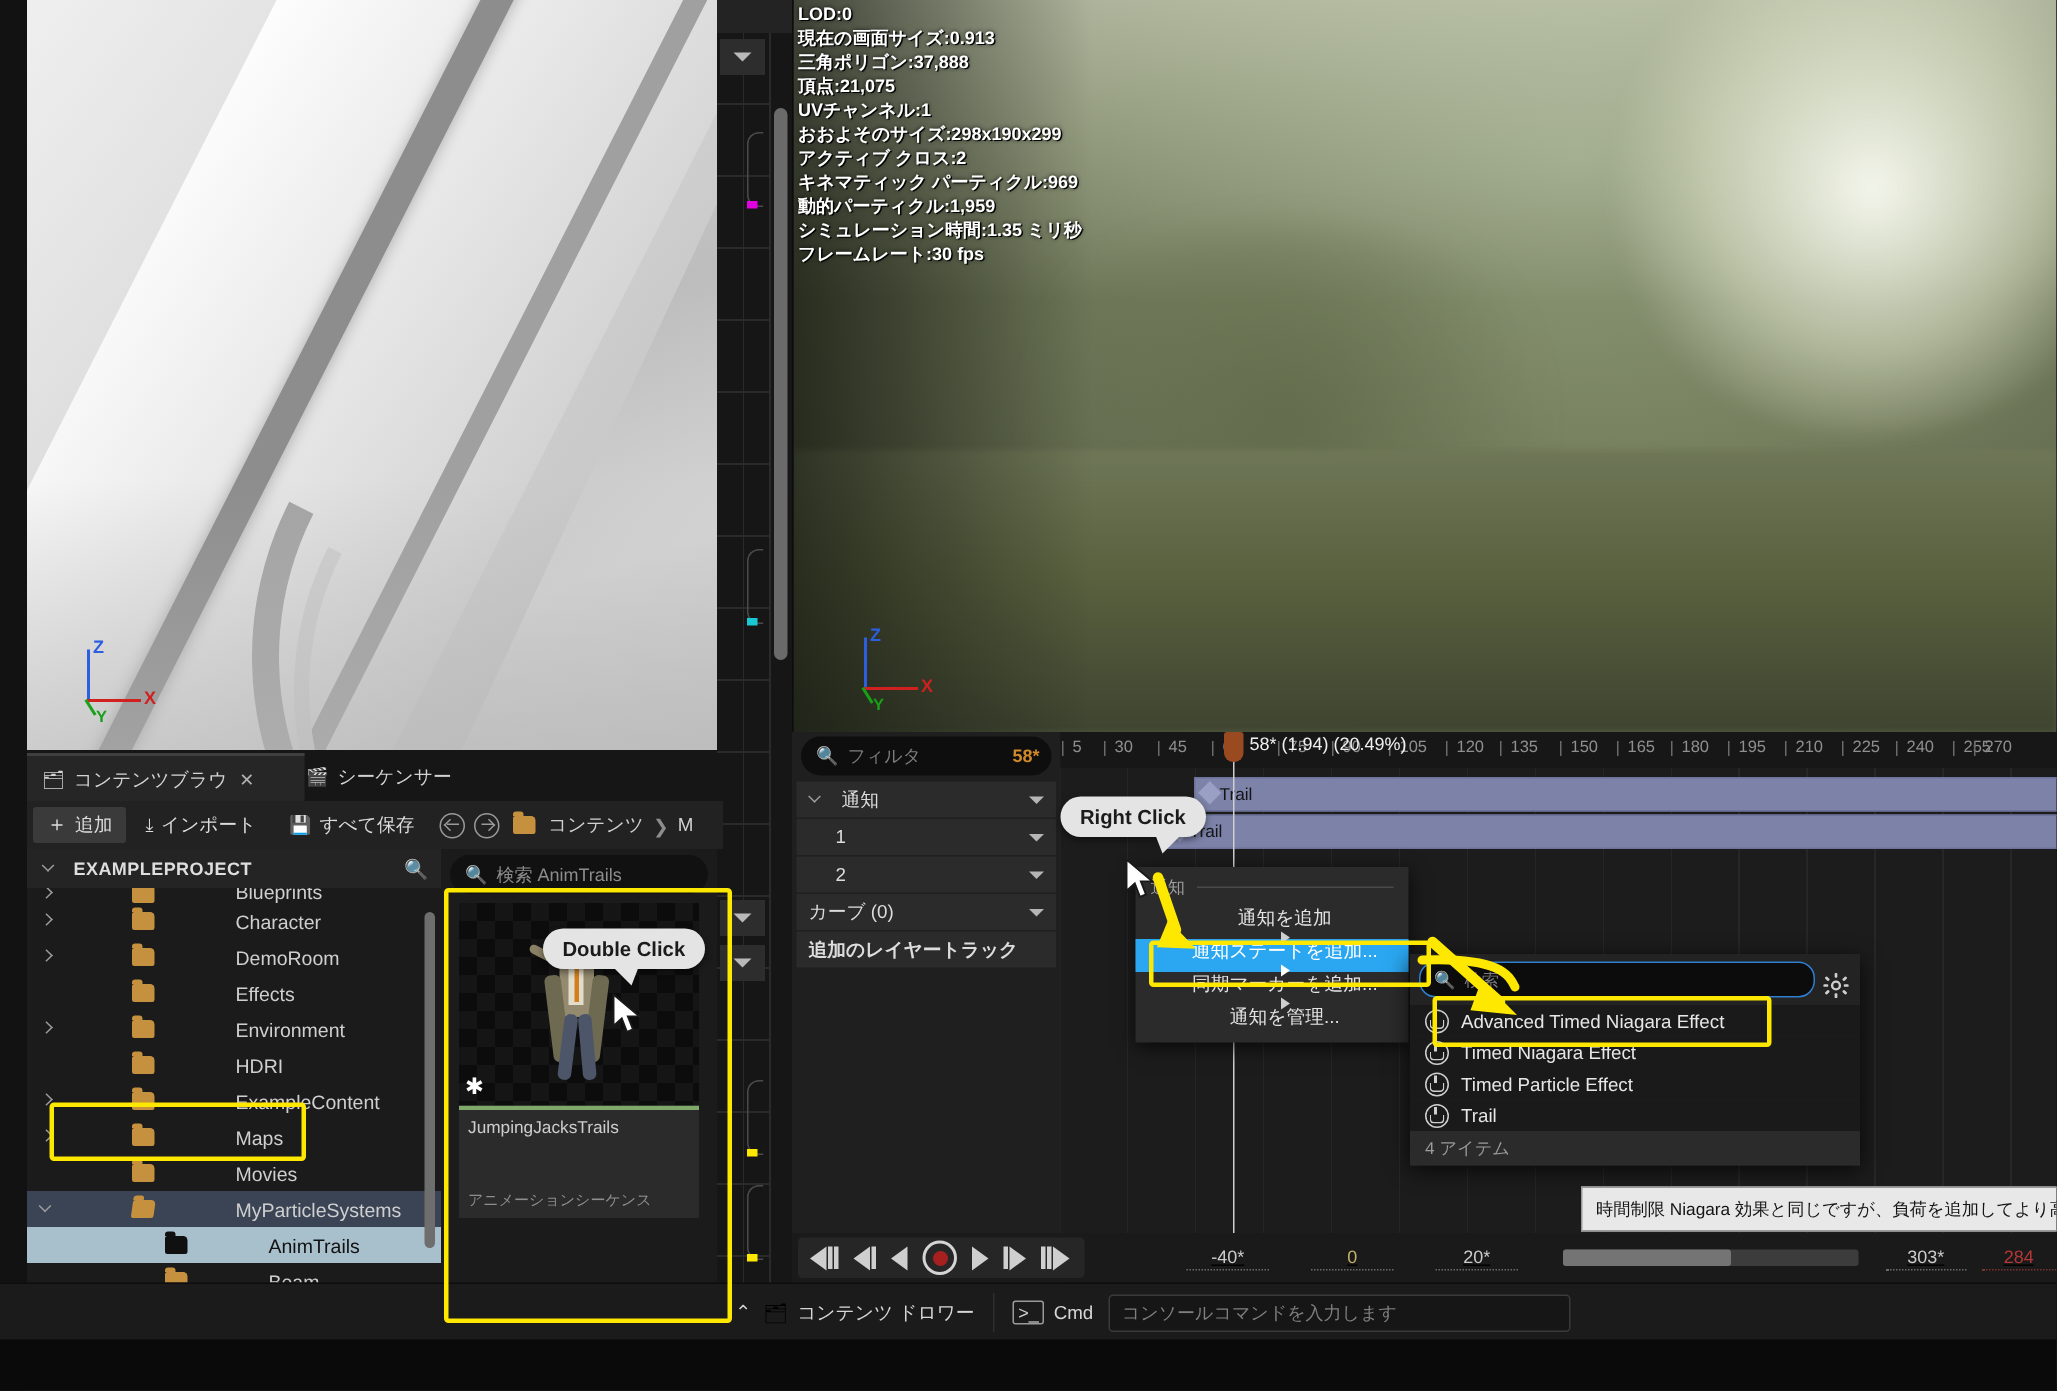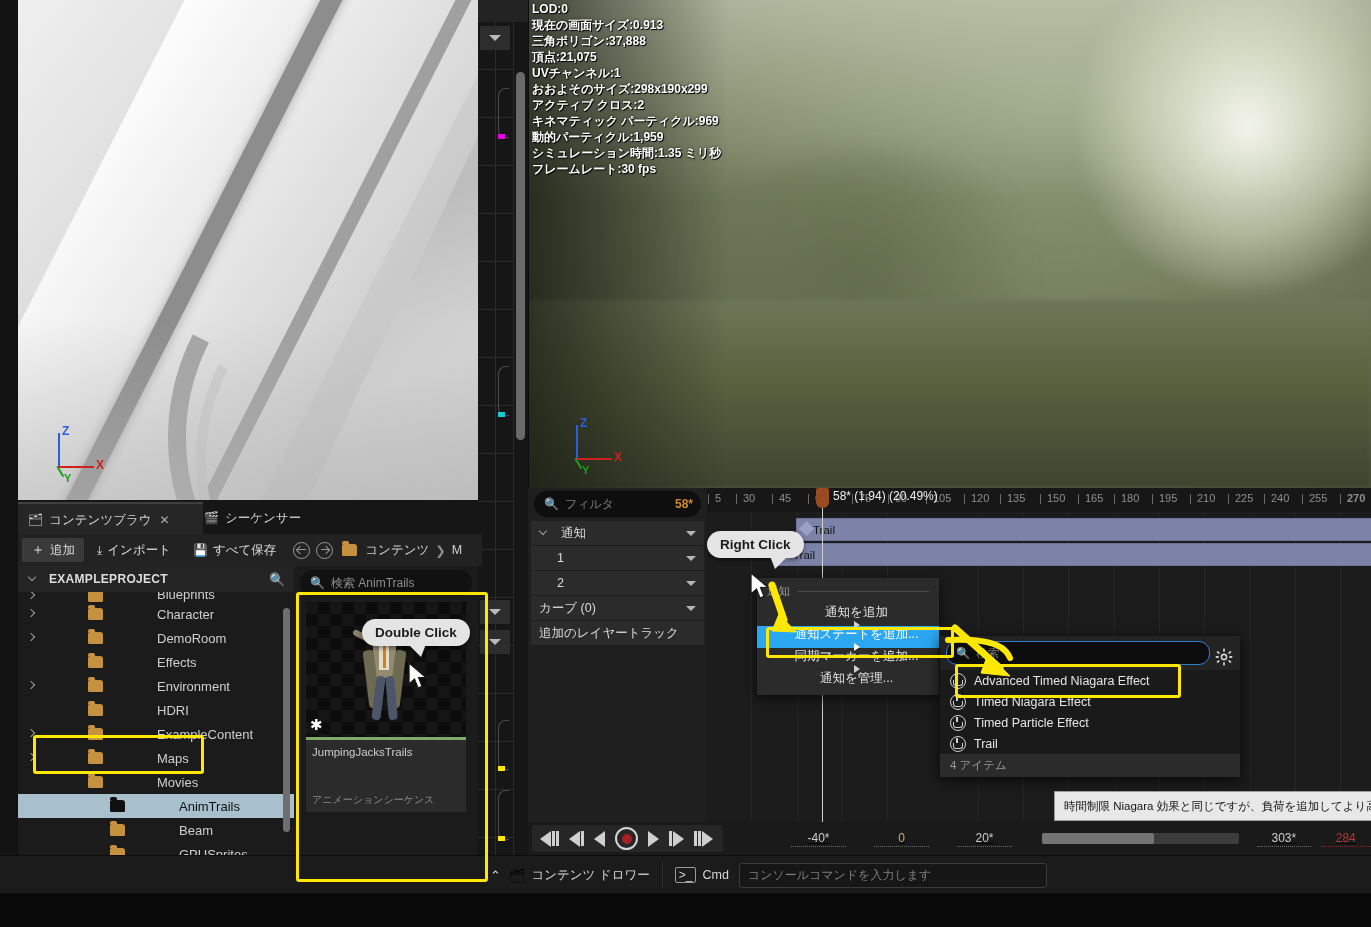--- a/index.html
+++ b/index.html
@@ -362,20 +362,25 @@
             </div>
             <div class="trow" style="padding-left: 8px;">
               <span class="arw closed"></span>
               <span class="fold"></span>
               <span>Maps</span>
             </div>
             <div class="trow" style="padding-left: 8px;">
               <span class="arw "></span>
               <span class="fold"></span>
               <span>Movies</span>
+            </div>
+            <div class="trow sel" style="padding-left: 8px;">
+              <span class="arw open"></span>
+              <span class="fold open"></span>
+              <span>MyParticleSystems</span>
             </div>
             <div class="trow sel2" style="padding-left: 30px;">
               <span class="arw "></span>
               <span class="fold dark"></span>
               <span>AnimTrails</span>
             </div>
             <div class="trow" style="padding-left: 30px;">
               <span class="arw "></span>
               <span class="fold"></span>
               <span>Beam</span>
@@ -457,21 +462,21 @@
             </span>
             <span class="dncaret"></span>
           </div>
           <div class="trow2">
             <span style="display: flex; align-items: center; gap: 8px;">
               <span>カーブ (0)</span>
             </span>
             <span class="dncaret"></span>
           </div>
           <div class="trow2">
-            <span style="display: flex; align-items: flex-start; gap: 8px;">
+            <span style="display: flex; align-items: flex-start; gap: 8px; font-weight: bold;">
               <span>追加のレイヤートラック</span>
             </span>
           </div>
         </div>
     </div>
 
     <div class="ruler" id="ruler">
         <span class="rtick" style="left: 8px;">5</span>
         <span class="rtick" style="left: 36px;">30</span>
         <span class="rtick" style="left: 72px;">45</span>
@@ -482,21 +487,21 @@
         <span class="rtick" style="left: 264px;">120</span>
         <span class="rtick" style="left: 300px;">135</span>
         <span class="rtick" style="left: 340px;">150</span>
         <span class="rtick" style="left: 378px;">165</span>
         <span class="rtick" style="left: 414px;">180</span>
         <span class="rtick" style="left: 452px;">195</span>
         <span class="rtick" style="left: 490px;">210</span>
         <span class="rtick" style="left: 528px;">225</span>
         <span class="rtick" style="left: 564px;">240</span>
         <span class="rtick" style="left: 602px;">255</span>
-        <span class="rtick" style="left: 640px; font-weight: bold;">270</span>
+        <span class="rtick" style="left: 616px;">270</span>
       </div>
     <div class="grid"></div>
 
     <div class="nbar" style="left:268px;top:30px;width:575px;">
       <span class="dia2"></span>
       <span>Trail</span>
 
     </div>
     <div class="nbar" style="left:248px;top:55px;width:595px;">
       <span class="dia2"></span>

